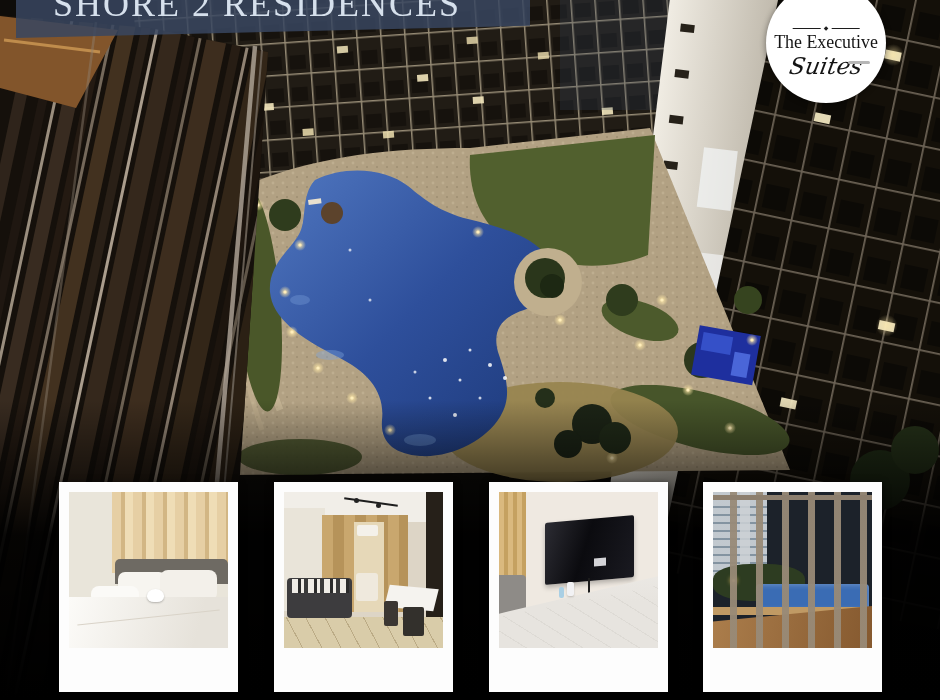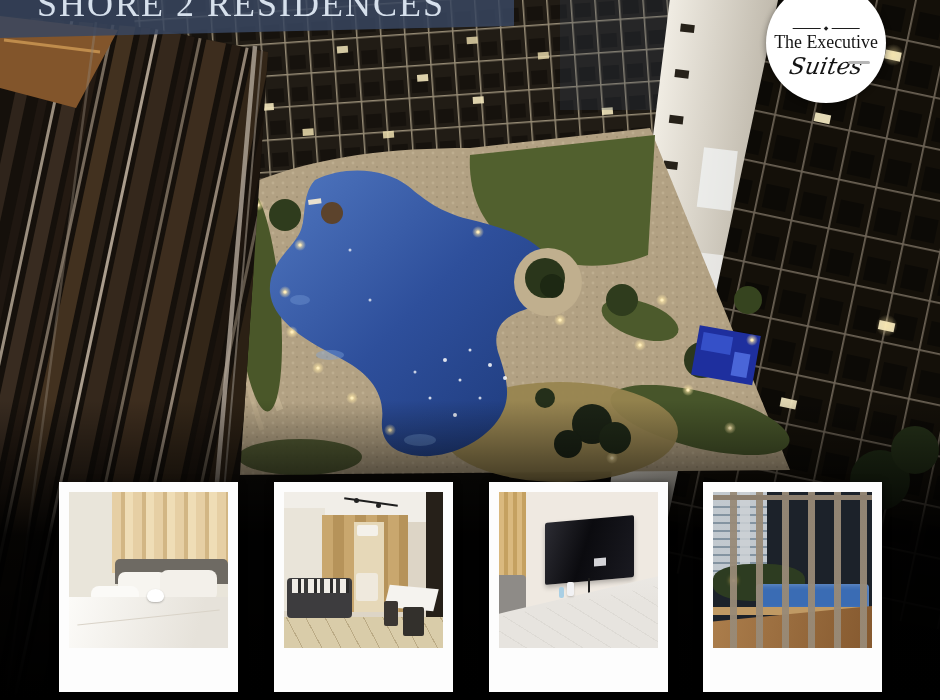--- a/index.html
+++ b/index.html
@@ -1,21 +1,21 @@
 <!DOCTYPE html>
 <html><head>
 <meta charset="utf-8">
 <style>
   html,body{margin:0;padding:0;background:#000;}
   #stage{position:relative;width:940px;height:700px;overflow:hidden;background:#0b0906;
          font-family:"Liberation Serif", serif;}
   #scene-svg{position:absolute;left:0;top:0;z-index:0;}
 
   
-  .banner{position:absolute;left:0;top:0;width:514px;height:38px;z-index:3;
+  .banner{position:absolute;left:16px;top:0;width:514px;height:38px;z-index:3;
           background:rgba(56,71,96,.85);
           clip-path:polygon(0 0,100% 0,100% 68%,0 100%);}
   .banner-title{position:absolute;left:37px;top:-14px;white-space:nowrap;
           font-family:"Liberation Serif", serif;font-size:36px;line-height:36px;
           letter-spacing:2px;font-weight:400;color:#d6e0ec;}
 
   
   .logo{position:absolute;left:766px;top:-17px;width:120px;height:120px;z-index:4;
         background:#fff;border-radius:50%;box-shadow:0 1px 6px rgba(0,0,0,.45);}
   .logo-orn{position:absolute;left:50%;top:42px;transform:translateX(-50%);

